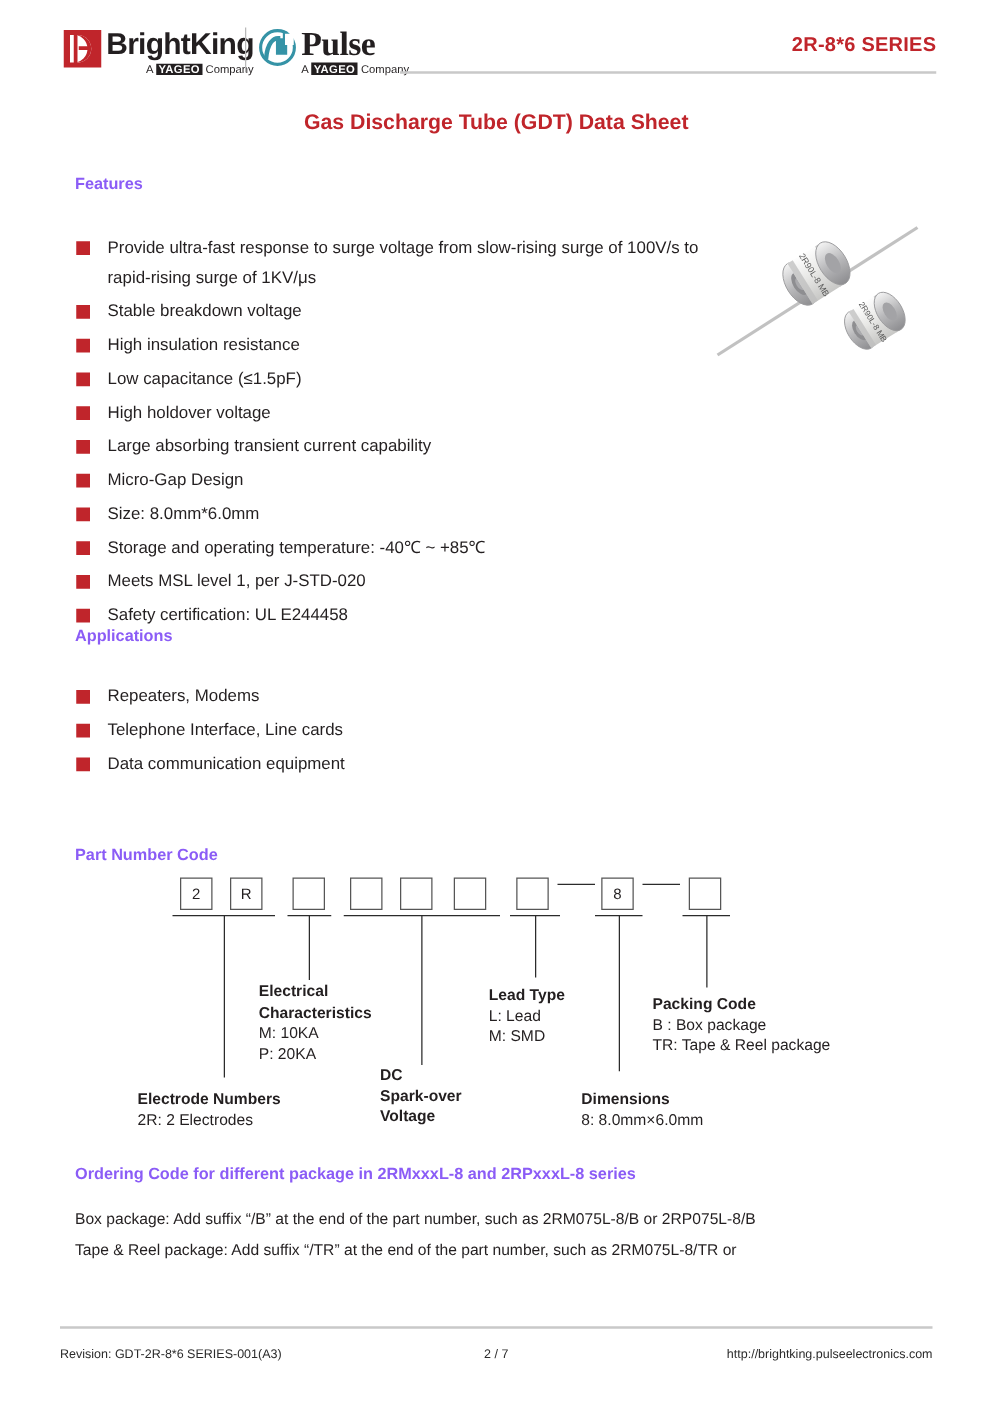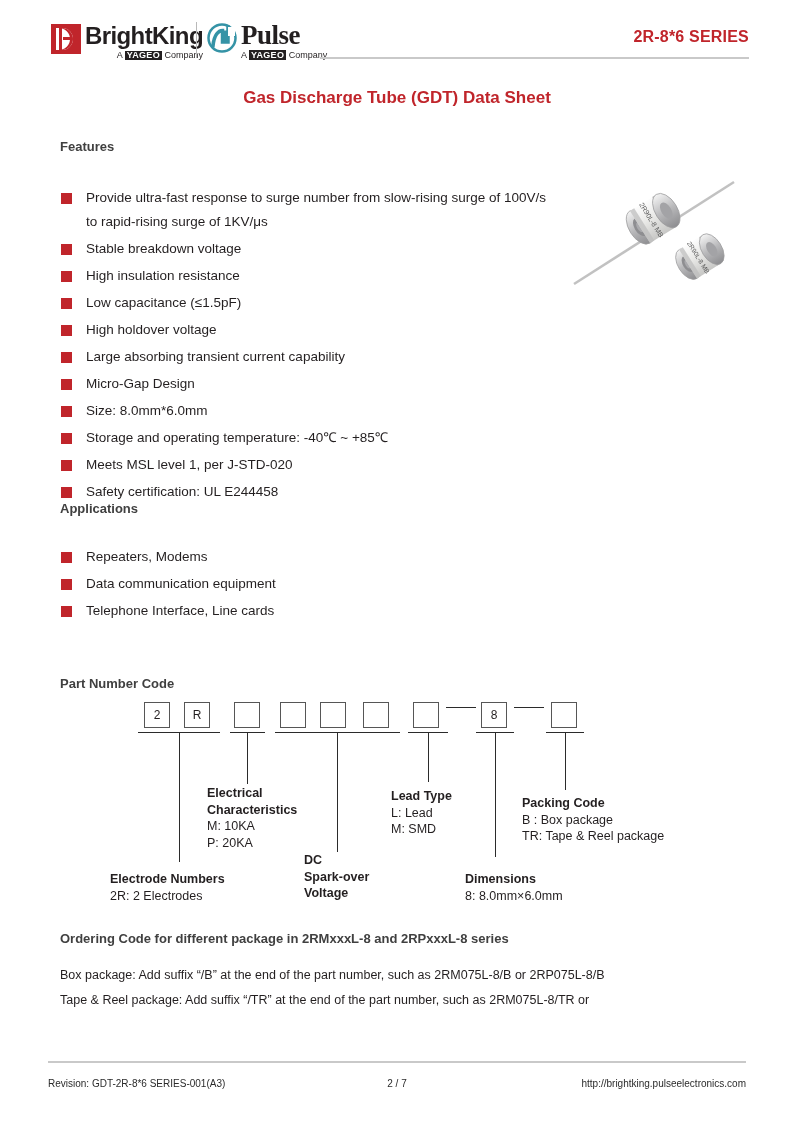--- a/index.html
+++ b/index.html
@@ -141,21 +141,21 @@
     font-size: 17px;
     font-weight: bold;
     color: #c0252b;
   }
 
   
   .sec-heading {
     position: absolute;
     font-size: 13px;
     font-weight: bold;
-    color: #404040;
+    color: #8b5cf6;
   }
   #heading-features { left: 60px; top: 139px; }
   #heading-applications { left: 60px; top: 501px; }
   #heading-partnumber { left: 60px; top: 676px; }
   #heading-ordering { left: 60px; top: 931px; font-size: 13px; }
 
   
   .bullet-list {
     position: absolute;
     list-style: none;
@@ -295,21 +295,21 @@
     </div>
 
     <div class="series-title">2R-8*6 SERIES</div>
     <div class="header-rule"></div>
   </div>
 
   <div class="doc-title">Gas Discharge Tube (GDT) Data Sheet</div>
 
   <div class="sec-heading" id="heading-features">Features</div>
   <ul class="bullet-list" id="features-list">
-    <li class="bullet-item"><span class="bullet-sq"></span><span>Provide ultra-fast response to surge number from slow-rising surge of 100V/s to rapid-rising surge of 1KV/μs</span></li>
+    <li class="bullet-item"><span class="bullet-sq"></span><span>Provide ultra-fast response to surge voltage from slow-rising surge of 100V/s to rapid-rising surge of 1KV/μs</span></li>
     <li class="bullet-item"><span class="bullet-sq"></span><span>Stable breakdown voltage</span></li>
     <li class="bullet-item"><span class="bullet-sq"></span><span>High insulation resistance</span></li>
     <li class="bullet-item"><span class="bullet-sq"></span><span>Low capacitance (≤1.5pF)</span></li>
     <li class="bullet-item"><span class="bullet-sq"></span><span>High holdover voltage</span></li>
     <li class="bullet-item"><span class="bullet-sq"></span><span>Large absorbing transient current capability</span></li>
     <li class="bullet-item"><span class="bullet-sq"></span><span>Micro-Gap Design</span></li>
     <li class="bullet-item"><span class="bullet-sq"></span><span>Size: 8.0mm*6.0mm</span></li>
     <li class="bullet-item"><span class="bullet-sq"></span><span>Storage and operating temperature: -40℃ ~ +85℃</span></li>
     <li class="bullet-item"><span class="bullet-sq"></span><span>Meets MSL level 1, per J-STD-020</span></li>
     <li class="bullet-item"><span class="bullet-sq"></span><span>Safety certification: UL E244458</span></li>
@@ -356,22 +356,22 @@
       <rect x="23.5" y="-17" width="4.5" height="34" fill="#bdbdbd" opacity="0.75"></rect>
       <ellipse cx="28" cy="0" rx="10" ry="17" fill="url(#metg)" stroke="#9a9a9c" stroke-width="0.7"></ellipse>
       <ellipse cx="28" cy="0" rx="4.5" ry="8" fill="#a3a3a6"></ellipse>
       <text x="14" y="4" font-family="'Liberation Sans',sans-serif" font-size="6.5" fill="#5a5a5a" text-anchor="middle" transform="rotate(90 14 0)">2R90L-8 MB</text>
     </g>
   </svg>
 
   <div class="sec-heading" id="heading-applications">Applications</div>
   <ul class="bullet-list" id="applications-list">
     <li class="bullet-item"><span class="bullet-sq"></span><span>Repeaters, Modems</span></li>
+    <li class="bullet-item"><span class="bullet-sq"></span><span>Telephone Interface, Line cards</span></li>
     <li class="bullet-item"><span class="bullet-sq"></span><span>Data communication equipment</span></li>
-    <li class="bullet-item"><span class="bullet-sq"></span><span>Telephone Interface, Line cards</span></li>
   </ul>
 
   <div class="sec-heading" id="heading-partnumber">Part Number Code</div>
 
   <div class="pn-diagram">
 
     <div class="pn-box" style="left:144px; top:12px;">2</div>
     <div class="pn-box" style="left:184px; top:12px;">R</div>
     <div class="pn-box" style="left:234px; top:12px;"></div>
     <div class="pn-box" style="left:280px; top:12px;"></div>

